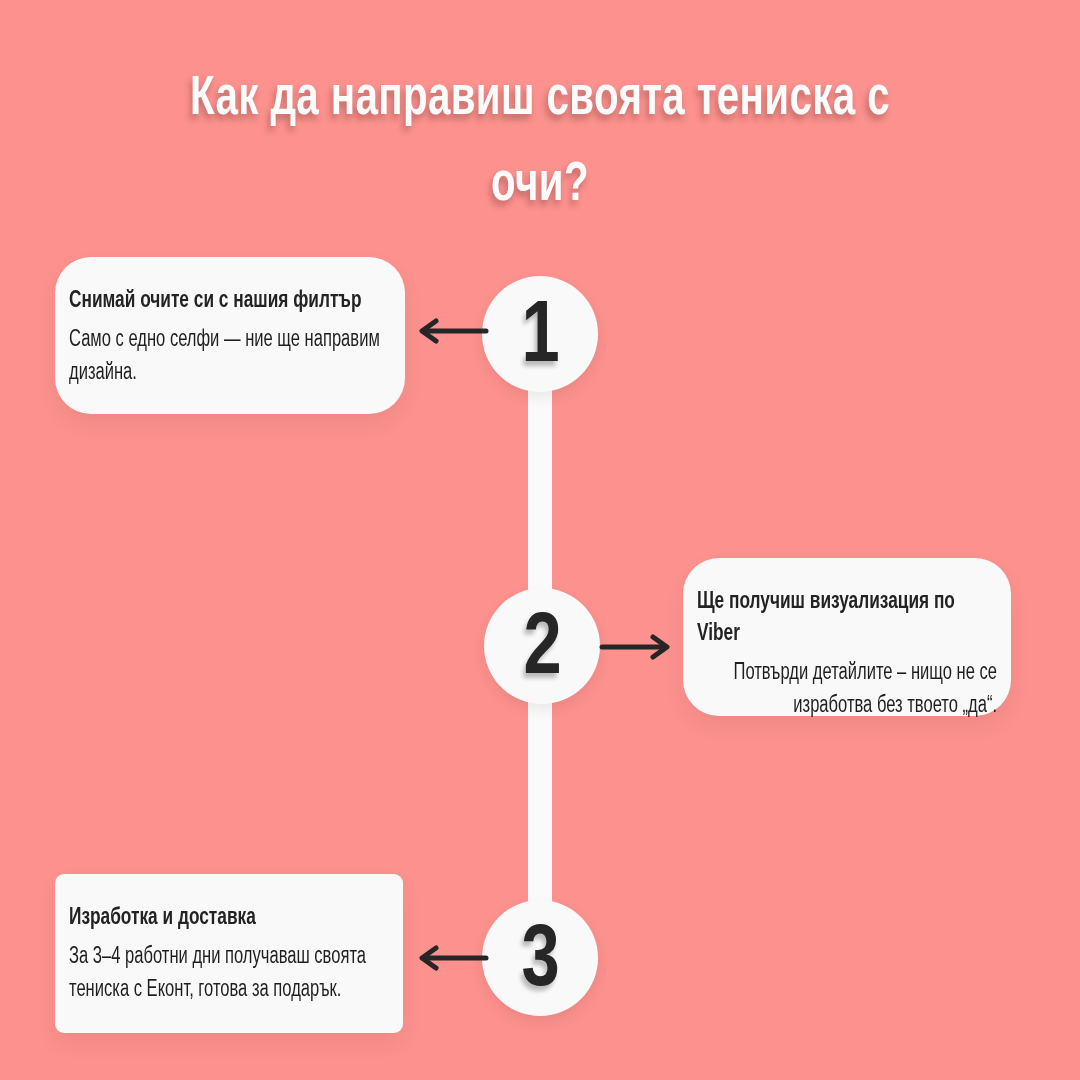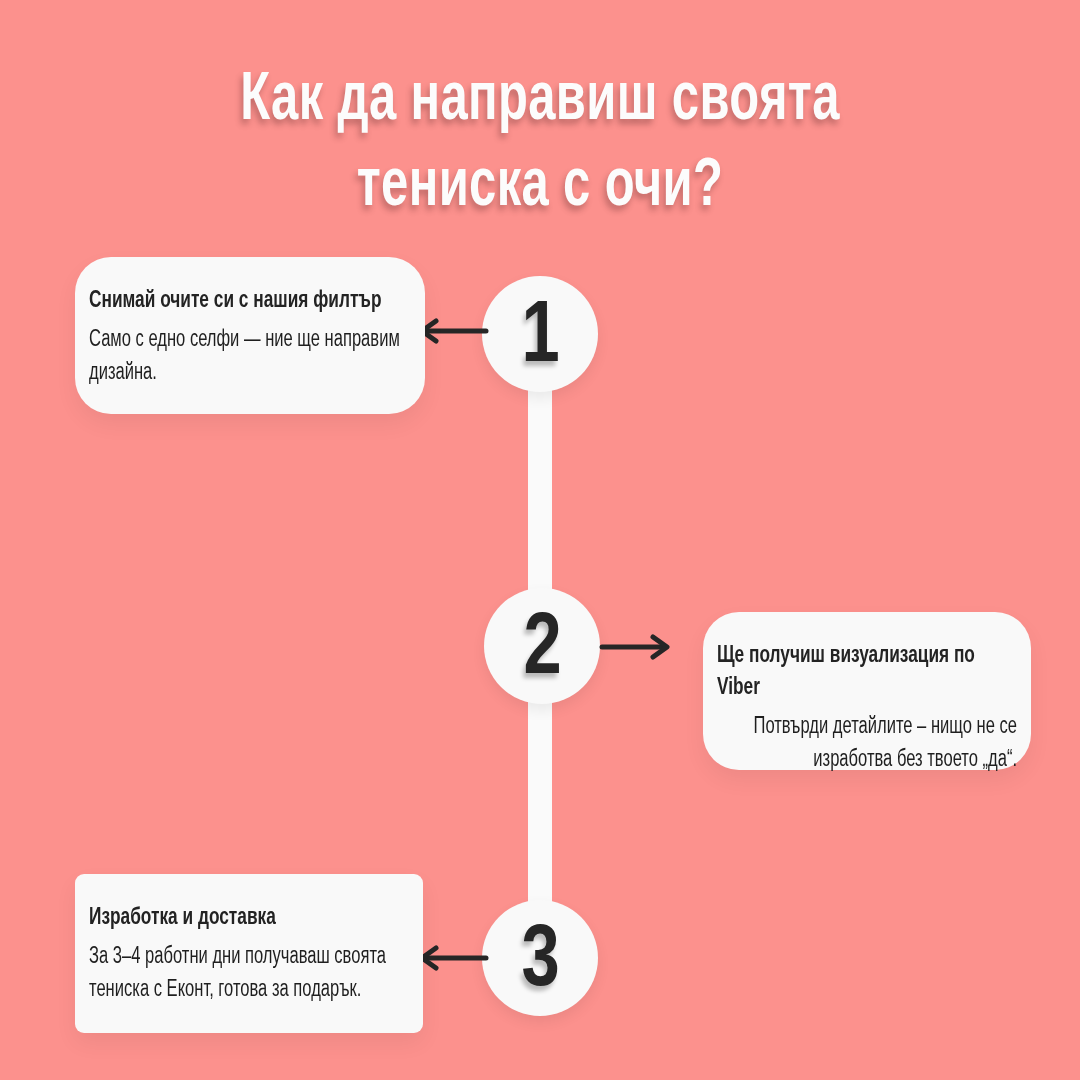--- a/index.html
+++ b/index.html
@@ -13,21 +13,21 @@
     font-family:"Liberation Sans", sans-serif;
   }
 
   
   .cond-c { display:block; transform:scaleX(0.72); transform-origin:50% 0; }
   .cond-l { display:block; transform:scaleX(0.72); transform-origin:0 0; width:138.9%; }
 
   .poster-title {
     position:absolute; top:52px; left:0; width:1080px;
     margin:0; text-align:center;
-    font-size:68px; font-weight:700; line-height:86px;
+    font-size:56px; font-weight:700; line-height:86px;
     color:#FCFCFC; letter-spacing:0.5px;
     text-shadow:-3px 5px 7px rgba(60,20,20,0.30);
   }
 
   .timeline-line {
     position:absolute; left:528px; top:334px;
     width:24px; height:624px;
     background:#FAFAFA; z-index:1;
   }
 
@@ -52,24 +52,23 @@
   .arrow-1 { left:412px; top:316px; }
   .arrow-2 { left:597px; top:632px; }
   .arrow-3 { left:412px; top:943px; }
 
   .step-card {
     position:absolute; z-index:3;
     background:#F9F9F9; border-radius:36px;
     box-sizing:border-box; padding:26px 14px;
     box-shadow:0 10px 22px rgba(0,0,0,0.06);
     color:#232323;
-    margin-left:20px;
   }
   .card-1 { left:55px;  top:257px; width:350px; height:157px; }
-  .card-2 { left:683px; top:612px; width:328px; height:158px; }
+  .card-2 { left:683px; top:558px; width:328px; height:158px; }
   .card-3 { left:55px;  top:874px; width:348px; height:159px;border-radius:9px; }
 
   .card-title {
     margin:0 0 7px 0;
     font-size:24px; font-weight:700; line-height:32px; color:#232323;
   }
   .card-body {
     margin:0;
     font-size:23px; font-weight:400; line-height:33px; color:#1F1F1F;
   }

